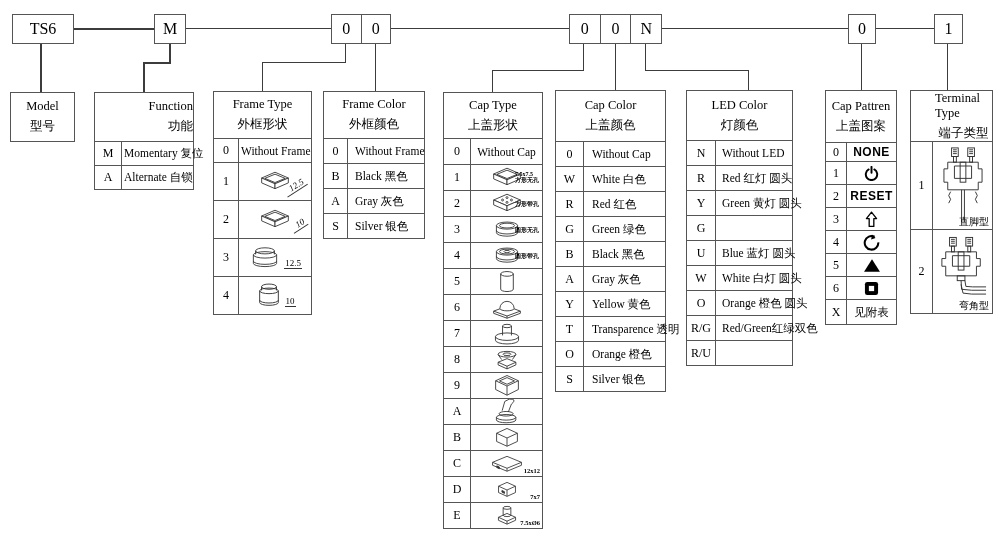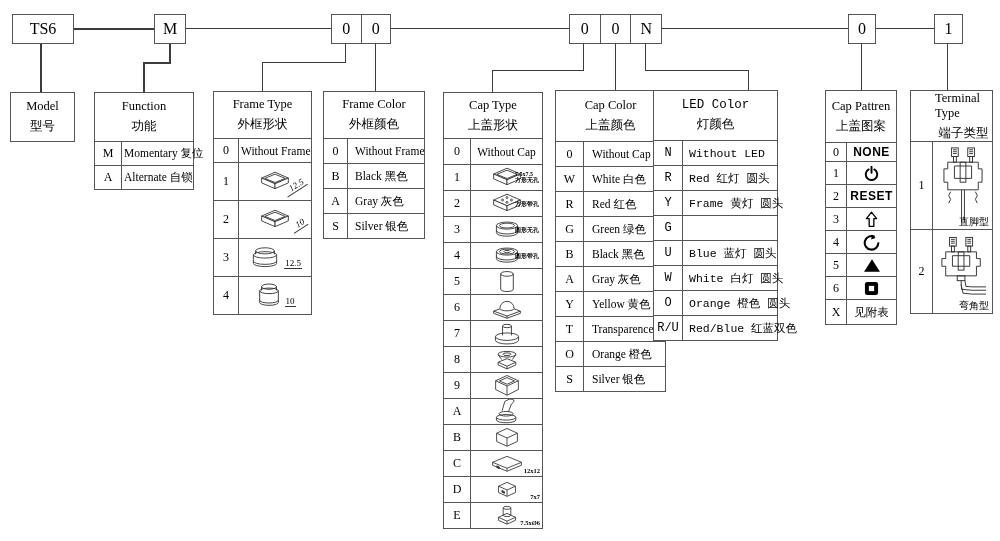--- a/index.html
+++ b/index.html
@@ -34,21 +34,21 @@
               white-space:pre-line;text-align:left;width:26px;}
   .note-br{position:absolute;right:2px;bottom:2px;font-size:6.5px;font-weight:bold;}
   .note-diag{position:absolute;right:4px;bottom:8px;font-size:9px;font-style:italic;
              transform:rotate(-33deg);border-bottom:1px solid #333;padding:0 2px 0 6px;}
   .note-under{font-size:9px;border-bottom:1px solid #333;align-self:flex-end;margin:0 0 7px 2px;padding:0 1px;}
   .note-corner{position:absolute;right:3px;bottom:2px;font-size:10px;}
   
   #tbl-model{left:10px;top:92px;width:65px;height:50px;}
   #tbl-model .tbl-head{height:100%;}
   #tbl-function{left:94px;top:92px;width:100px;}
-  #tbl-function .tbl-head{height:48px;}
+  #tbl-function .tbl-head{height:48px;align-items:flex-end;}
   #tbl-function .t-row{height:24px;}
   #tbl-function .t-code{width:27px;}
   #tbl-frame-type{left:213px;top:91px;width:99px;}
   #tbl-frame-type .tbl-head{height:46px;}
   #tbl-frame-type .t-row{height:24px;}
   #tbl-frame-type .t-row.has-icon{height:38px;}
   #tbl-frame-type .t-code{width:25px;}
   #tbl-frame-color{left:323px;top:91px;width:102px;}
   #tbl-frame-color .tbl-head{height:46px;justify-content:center;}
   #tbl-frame-color .t-row{height:25px;}
@@ -56,21 +56,21 @@
   #tbl-frame-color .t-val{justify-content:flex-start;padding-left:7px;}
   #tbl-cap-type{left:443px;top:92px;width:100px;}
   #tbl-cap-type .tbl-head{height:45px;}
   #tbl-cap-type .t-row{height:26px;}
   #tbl-cap-type .t-code{width:27px;}
   #tbl-cap-color{left:555px;top:90px;width:111px;}
   #tbl-cap-color .tbl-head{height:50px;}
   #tbl-cap-color .t-row{height:25px;}
   #tbl-cap-color .t-code{width:28px;}
   #tbl-cap-color .t-val{justify-content:flex-start;padding-left:8px;}
-  #tbl-led-color{left:653px;top:90px;width:125px;font-family:Liberation Mono, monospace;}
+  #tbl-led-color{left:686px;top:90px;width:107px;}
   #tbl-led-color .tbl-head{height:49px;}
   #tbl-led-color .t-row{height:25px;}
   #tbl-led-color .t-code{width:29px;}
   #tbl-led-color .t-val{justify-content:flex-start;padding-left:6px;}
   #tbl-cap-pattern{left:825px;top:90px;width:72px;}
   #tbl-cap-pattern .tbl-head{height:51px;}
   #tbl-cap-pattern .t-row{height:23px;}
   #tbl-cap-pattern .t-row:first-child{height:19px;}
   #tbl-cap-pattern .t-row:last-child{height:25px;}
   #tbl-cap-pattern .t-code{width:21px;}
@@ -588,21 +588,21 @@
         </div>
         <div class="t-row">
           <div class="t-code">R</div>
           <div class="t-val">
             <span class="t-text">Red  红灯    圆头</span>
           </div>
         </div>
         <div class="t-row">
           <div class="t-code">Y</div>
           <div class="t-val">
-            <span class="t-text">Frame 黄灯  圆头</span>
+            <span class="t-text">Green 黄灯  圆头</span>
           </div>
         </div>
         <div class="t-row">
           <div class="t-code">G</div>
         </div>
         <div class="t-row">
           <div class="t-code">U</div>
           <div class="t-val">
             <span class="t-text">Blue  蓝灯    圆头</span>
           </div>
@@ -613,24 +613,27 @@
             <span class="t-text">White  白灯   圆头</span>
           </div>
         </div>
         <div class="t-row">
           <div class="t-code">O</div>
           <div class="t-val">
             <span class="t-text">Orange  橙色  圆头</span>
           </div>
         </div>
         <div class="t-row">
+          <div class="t-code">R/G</div>
+          <div class="t-val">
+            <span class="t-text">Red/Green红绿双色</span>
+          </div>
+        </div>
+        <div class="t-row">
           <div class="t-code">R/U</div>
-          <div class="t-val">
-            <span class="t-text">Red/Blue  红蓝双色</span>
-          </div>
         </div>
       </div>
   </div>
 
   <div class="tbl" id="tbl-cap-pattern">
     <div class="tbl-head">
       <div>Cap Pattren</div>
       <div>上盖图案</div>
     </div>
     <div>

